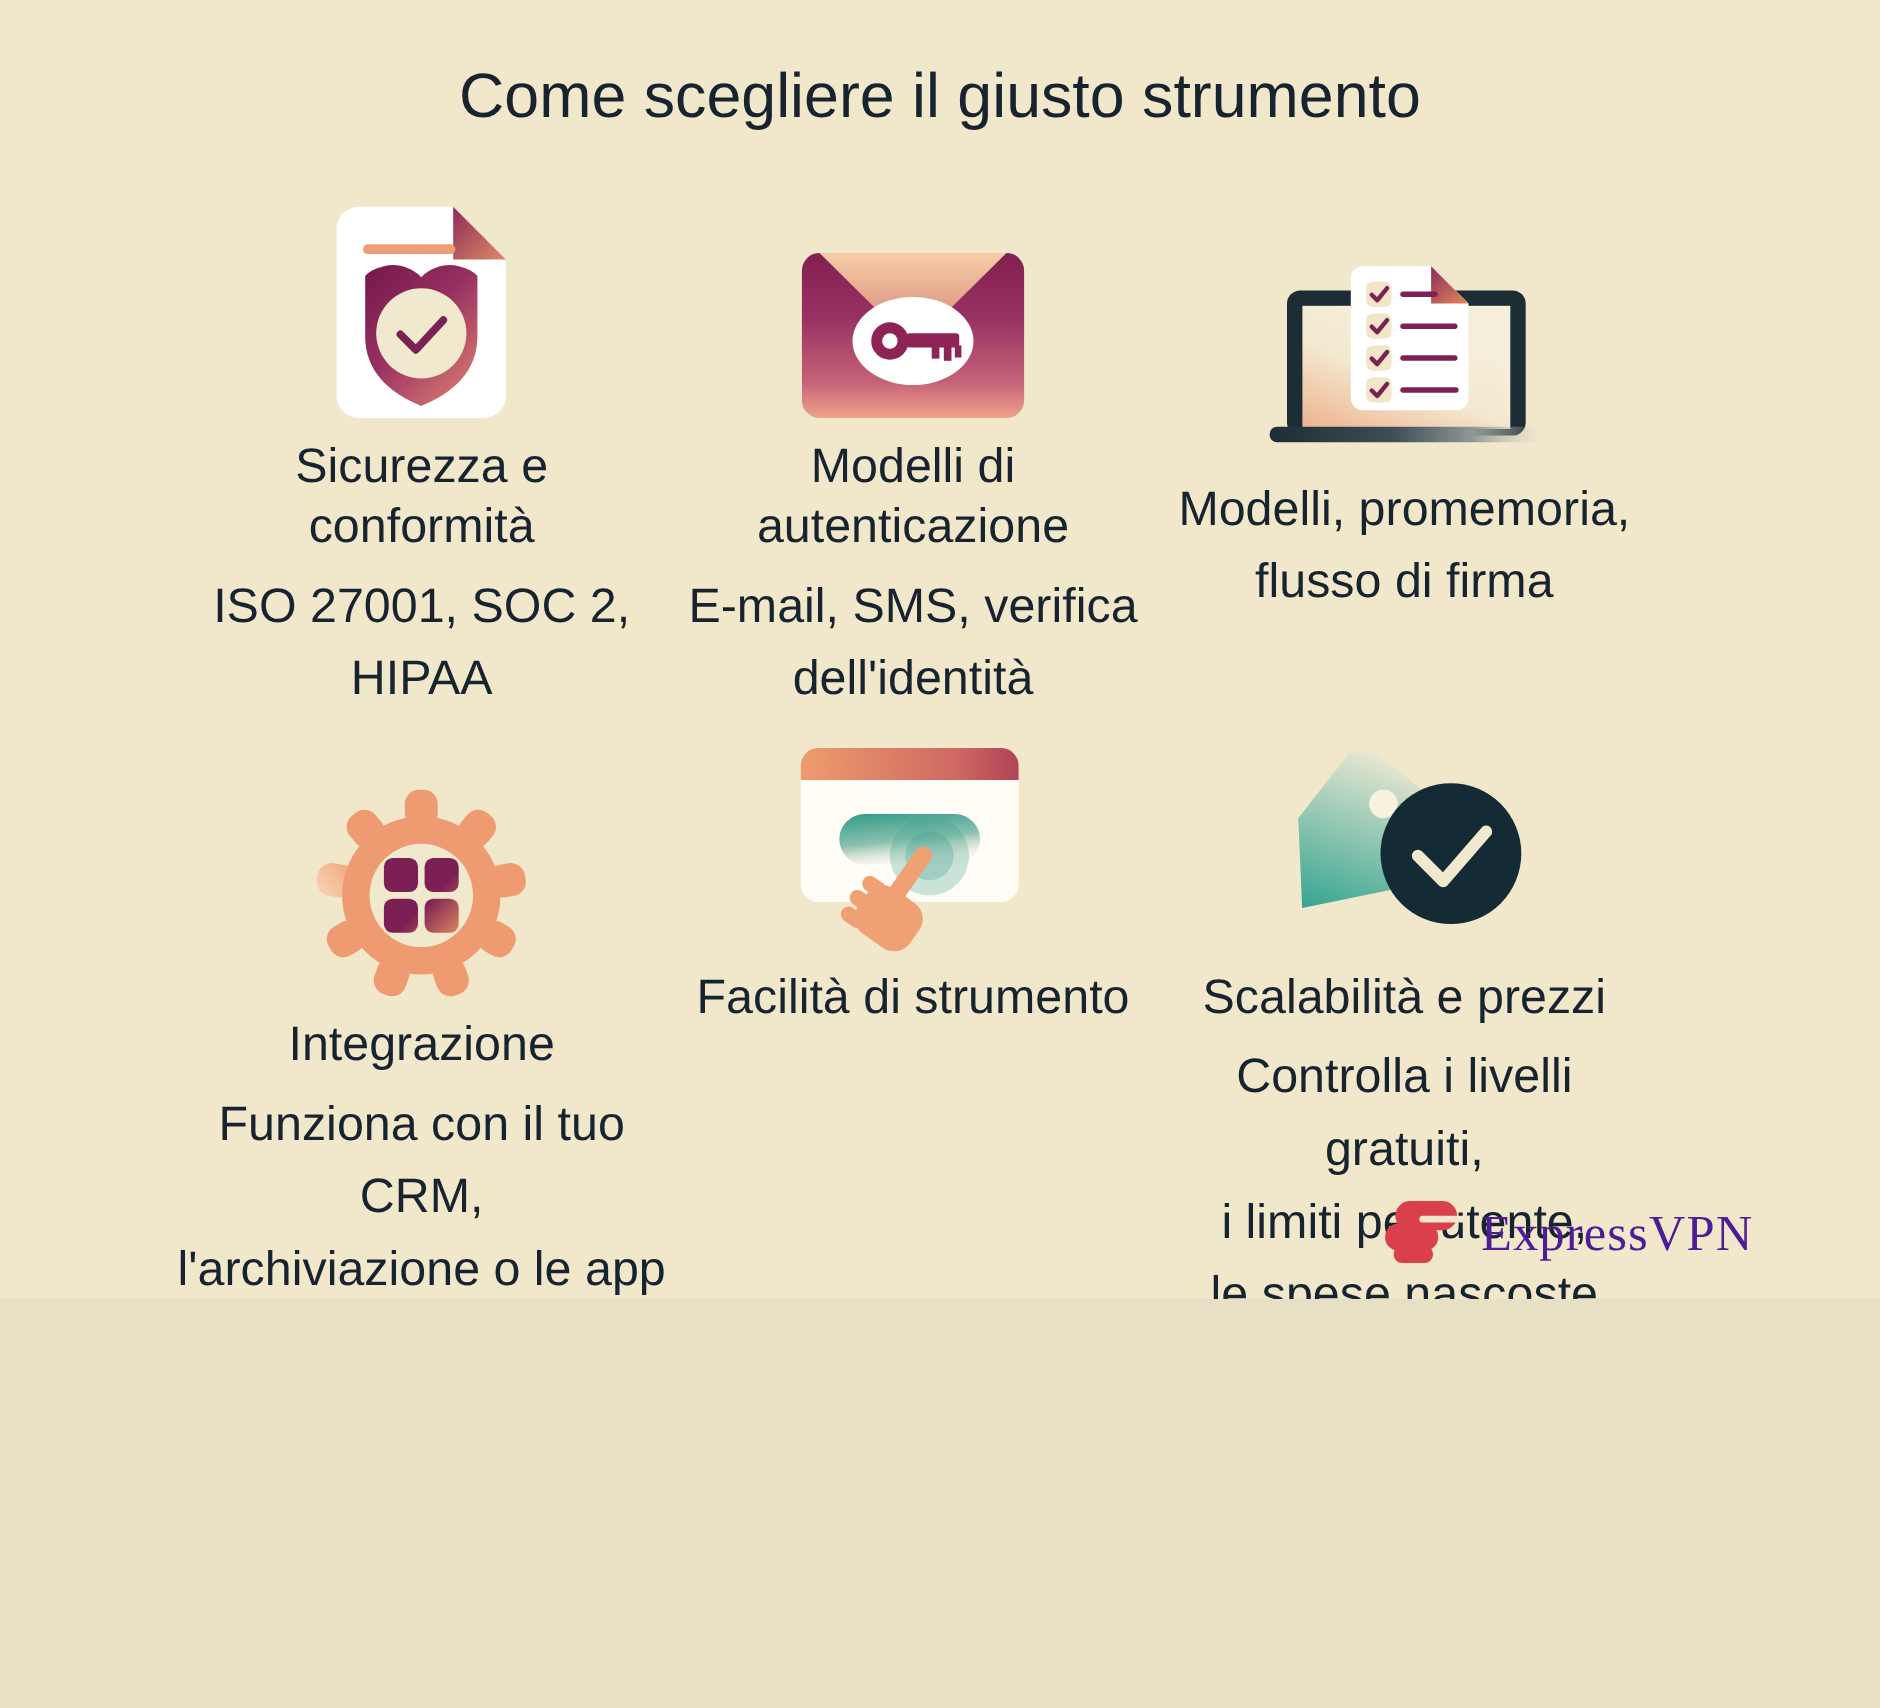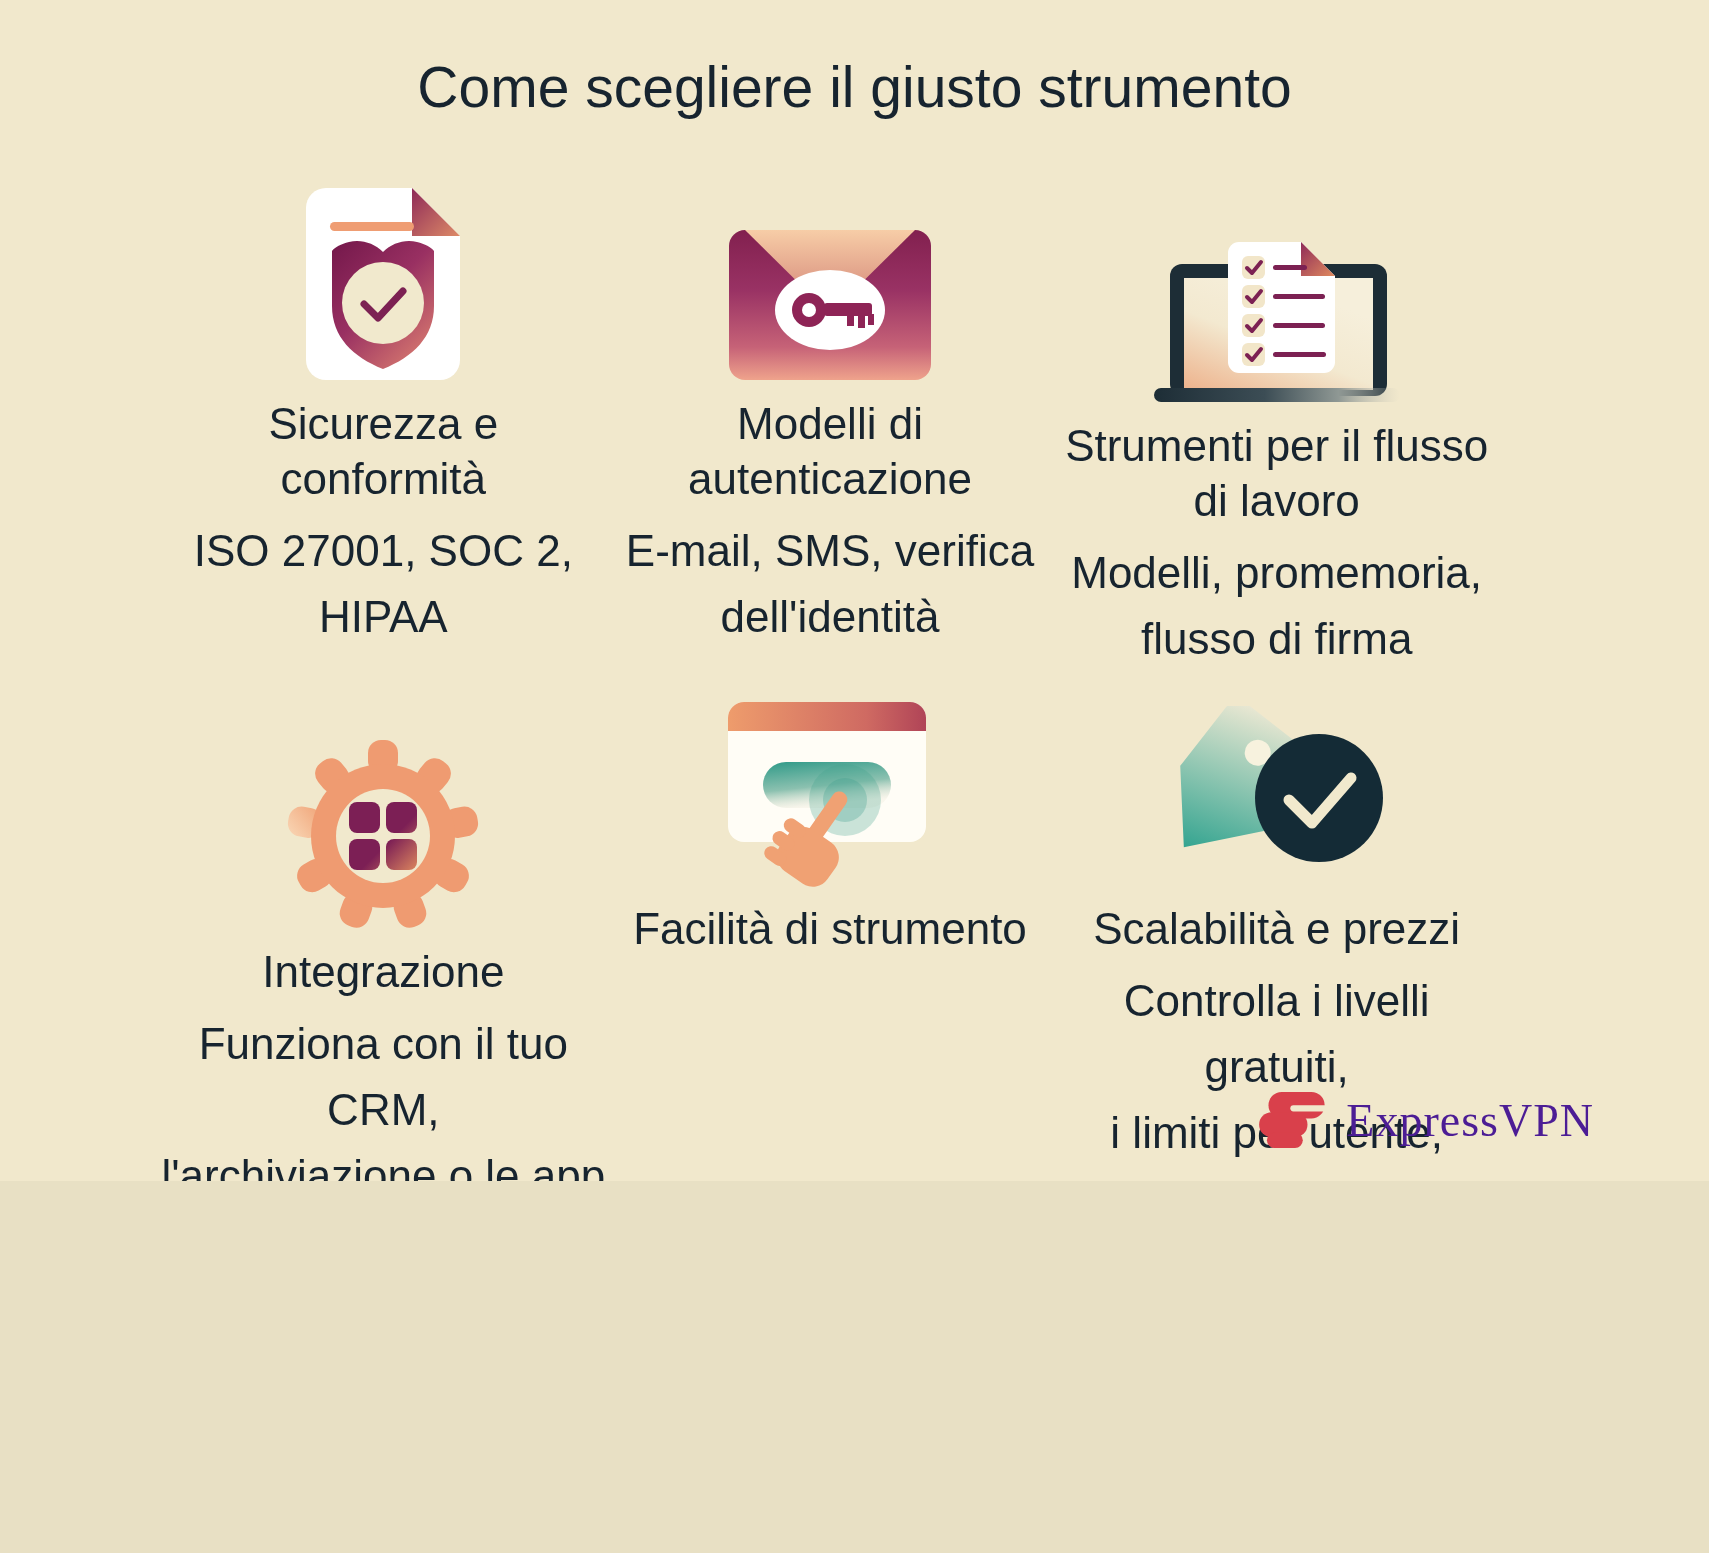--- a/index.html
+++ b/index.html
@@ -122,21 +122,20 @@
             <rect x="119" y="54" width="52" height="5" rx="2.5" fill="#7c2153"></rect>
             <rect x="88" y="74" width="23" height="23" rx="6" fill="#f2e6c9"></rect>
             <path d="M93,86 l5,5 l9,-11" fill="none" stroke="#7c2153" stroke-width="4" stroke-linecap="round" stroke-linejoin="round"></path>
             <rect x="119" y="83" width="52" height="5" rx="2.5" fill="#7c2153"></rect>
             <rect x="88" y="103" width="23" height="23" rx="6" fill="#f2e6c9"></rect>
             <path d="M93,115 l5,5 l9,-11" fill="none" stroke="#7c2153" stroke-width="4" stroke-linecap="round" stroke-linejoin="round"></path>
             <rect x="119" y="112" width="53" height="5" rx="2.5" fill="#7c2153"></rect>
           </g>
         </svg>
       </div>
-      <div class="heading">Strumenti per il flusso di lavoro</div>
       <div class="sub">Modelli, promemoria,
 flusso di firma</div>
     </div>
 
     <div class="cell r2">
       <div class="iconbox">
         <svg width="196" height="196" viewBox="0 0 196 196">
           <defs>
             <linearGradient id="sqG" gradientUnits="userSpaceOnUse" x1="64" y1="64" x2="136" y2="136">
               <stop offset="0" stop-color="#7c1f55"></stop>

